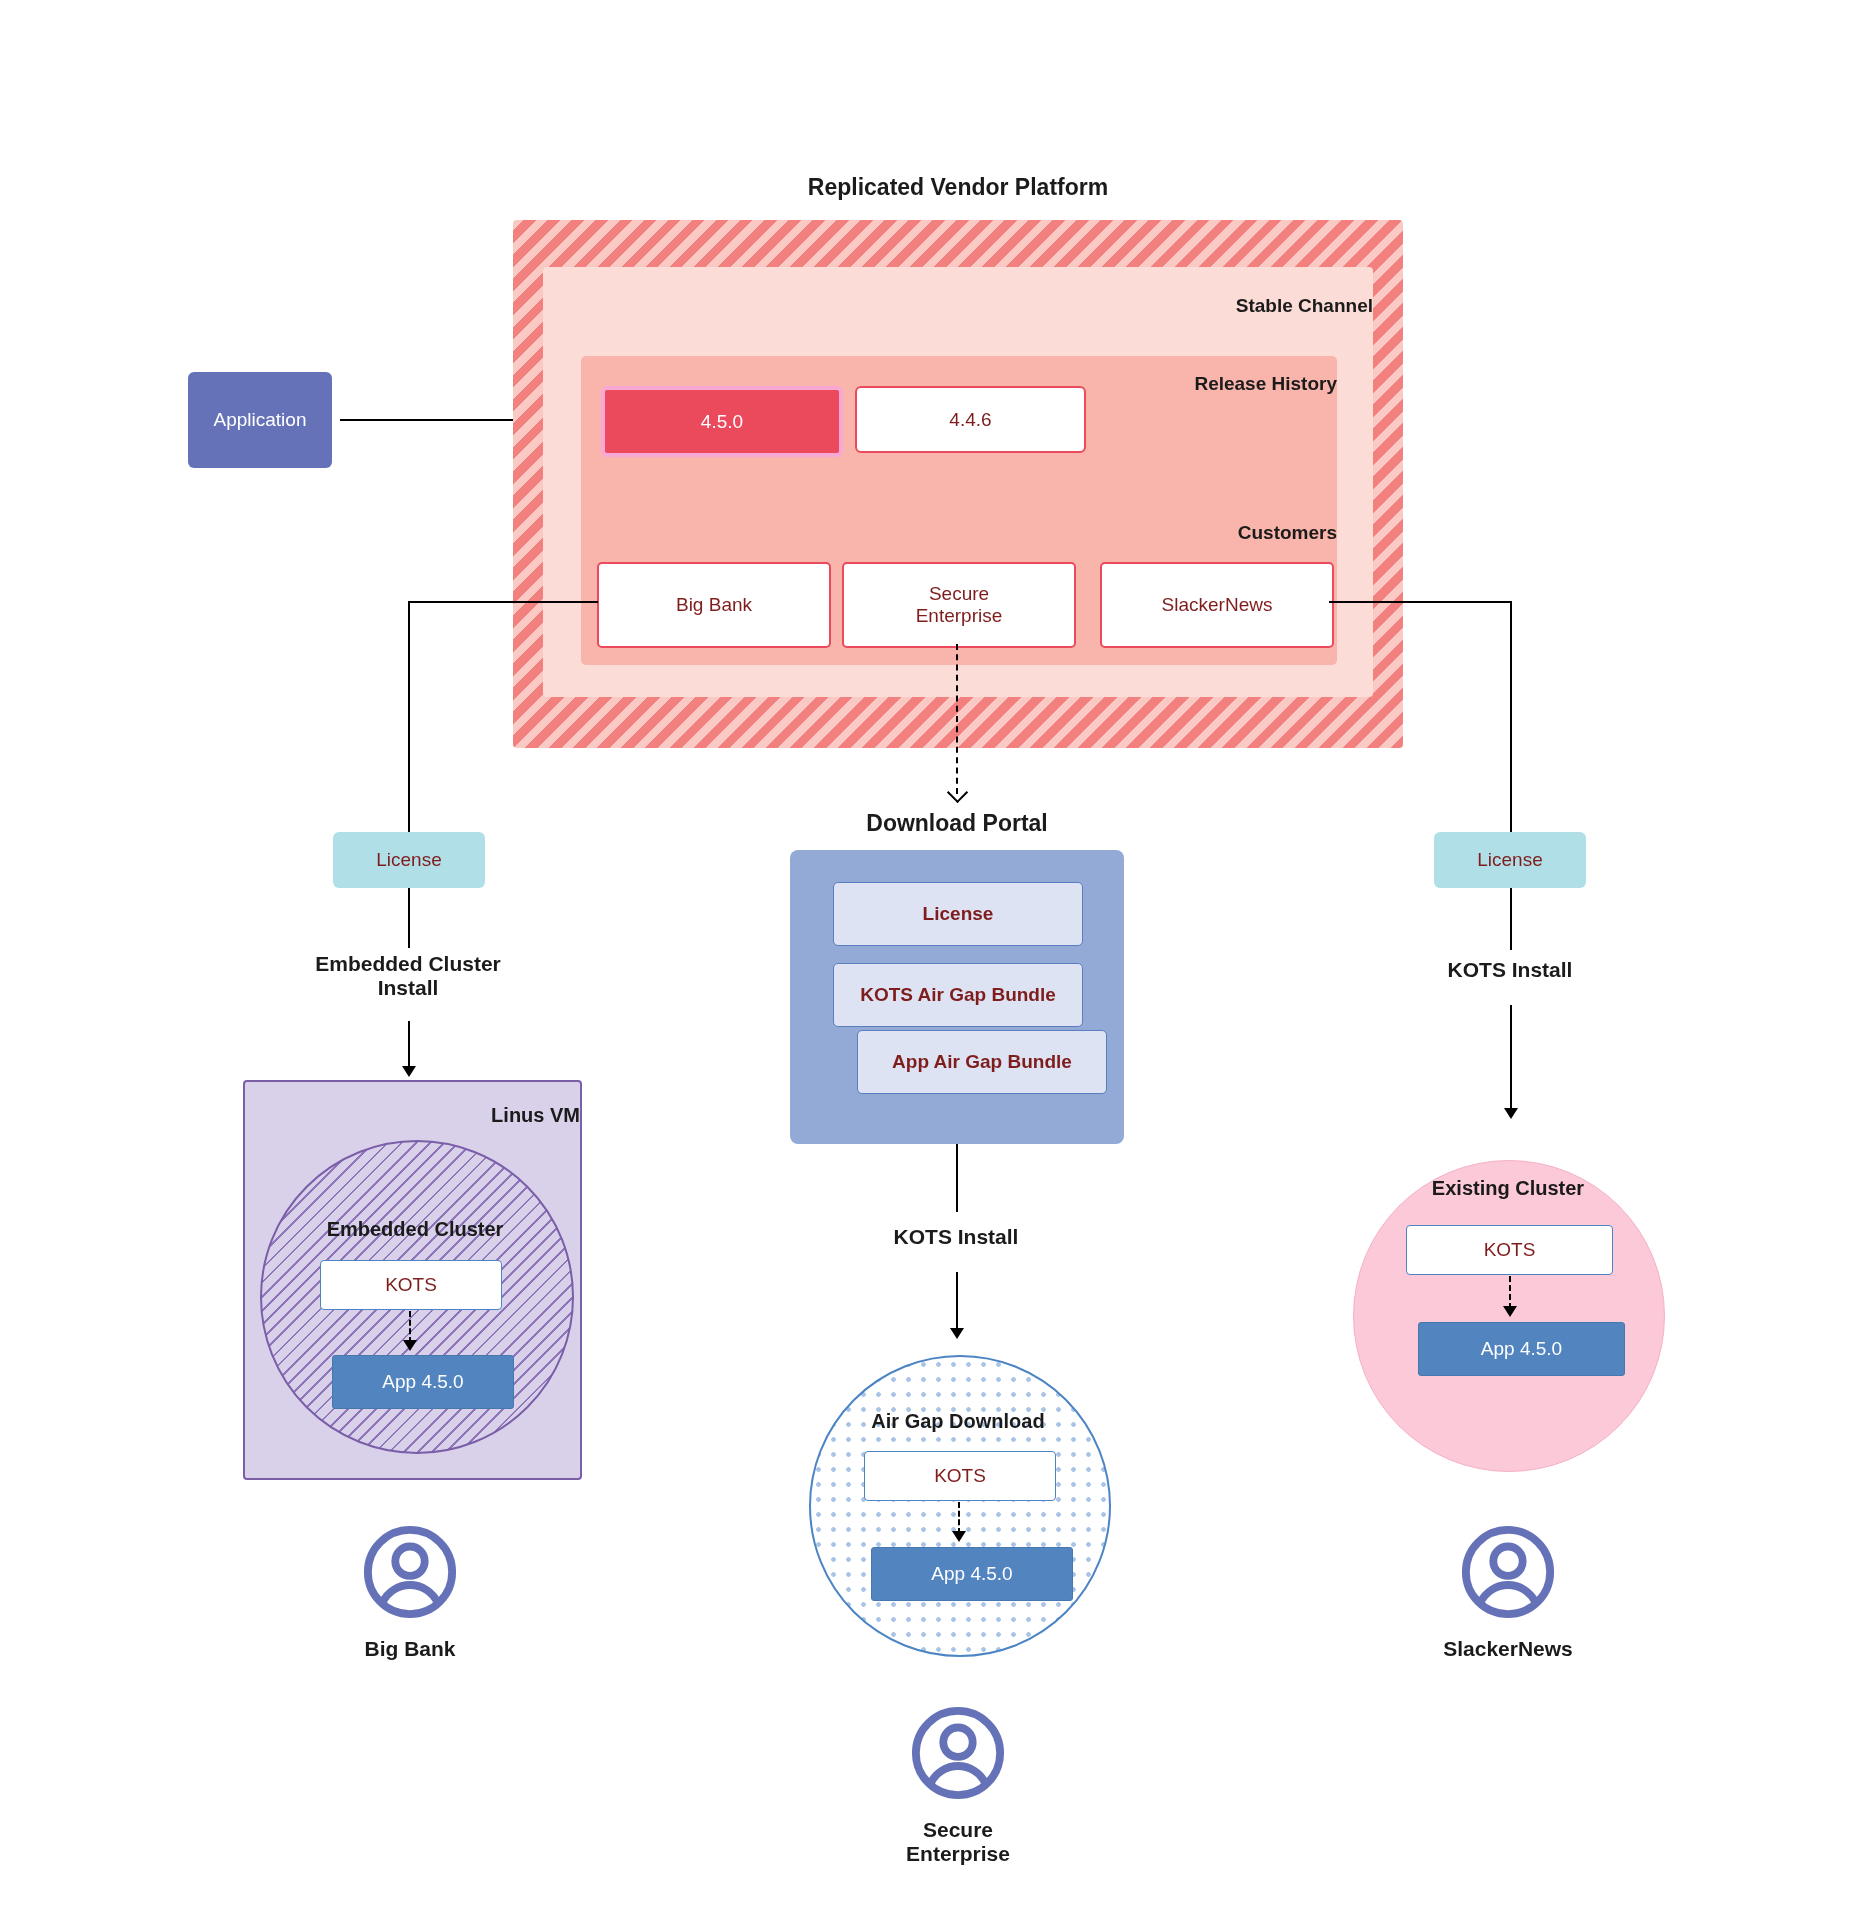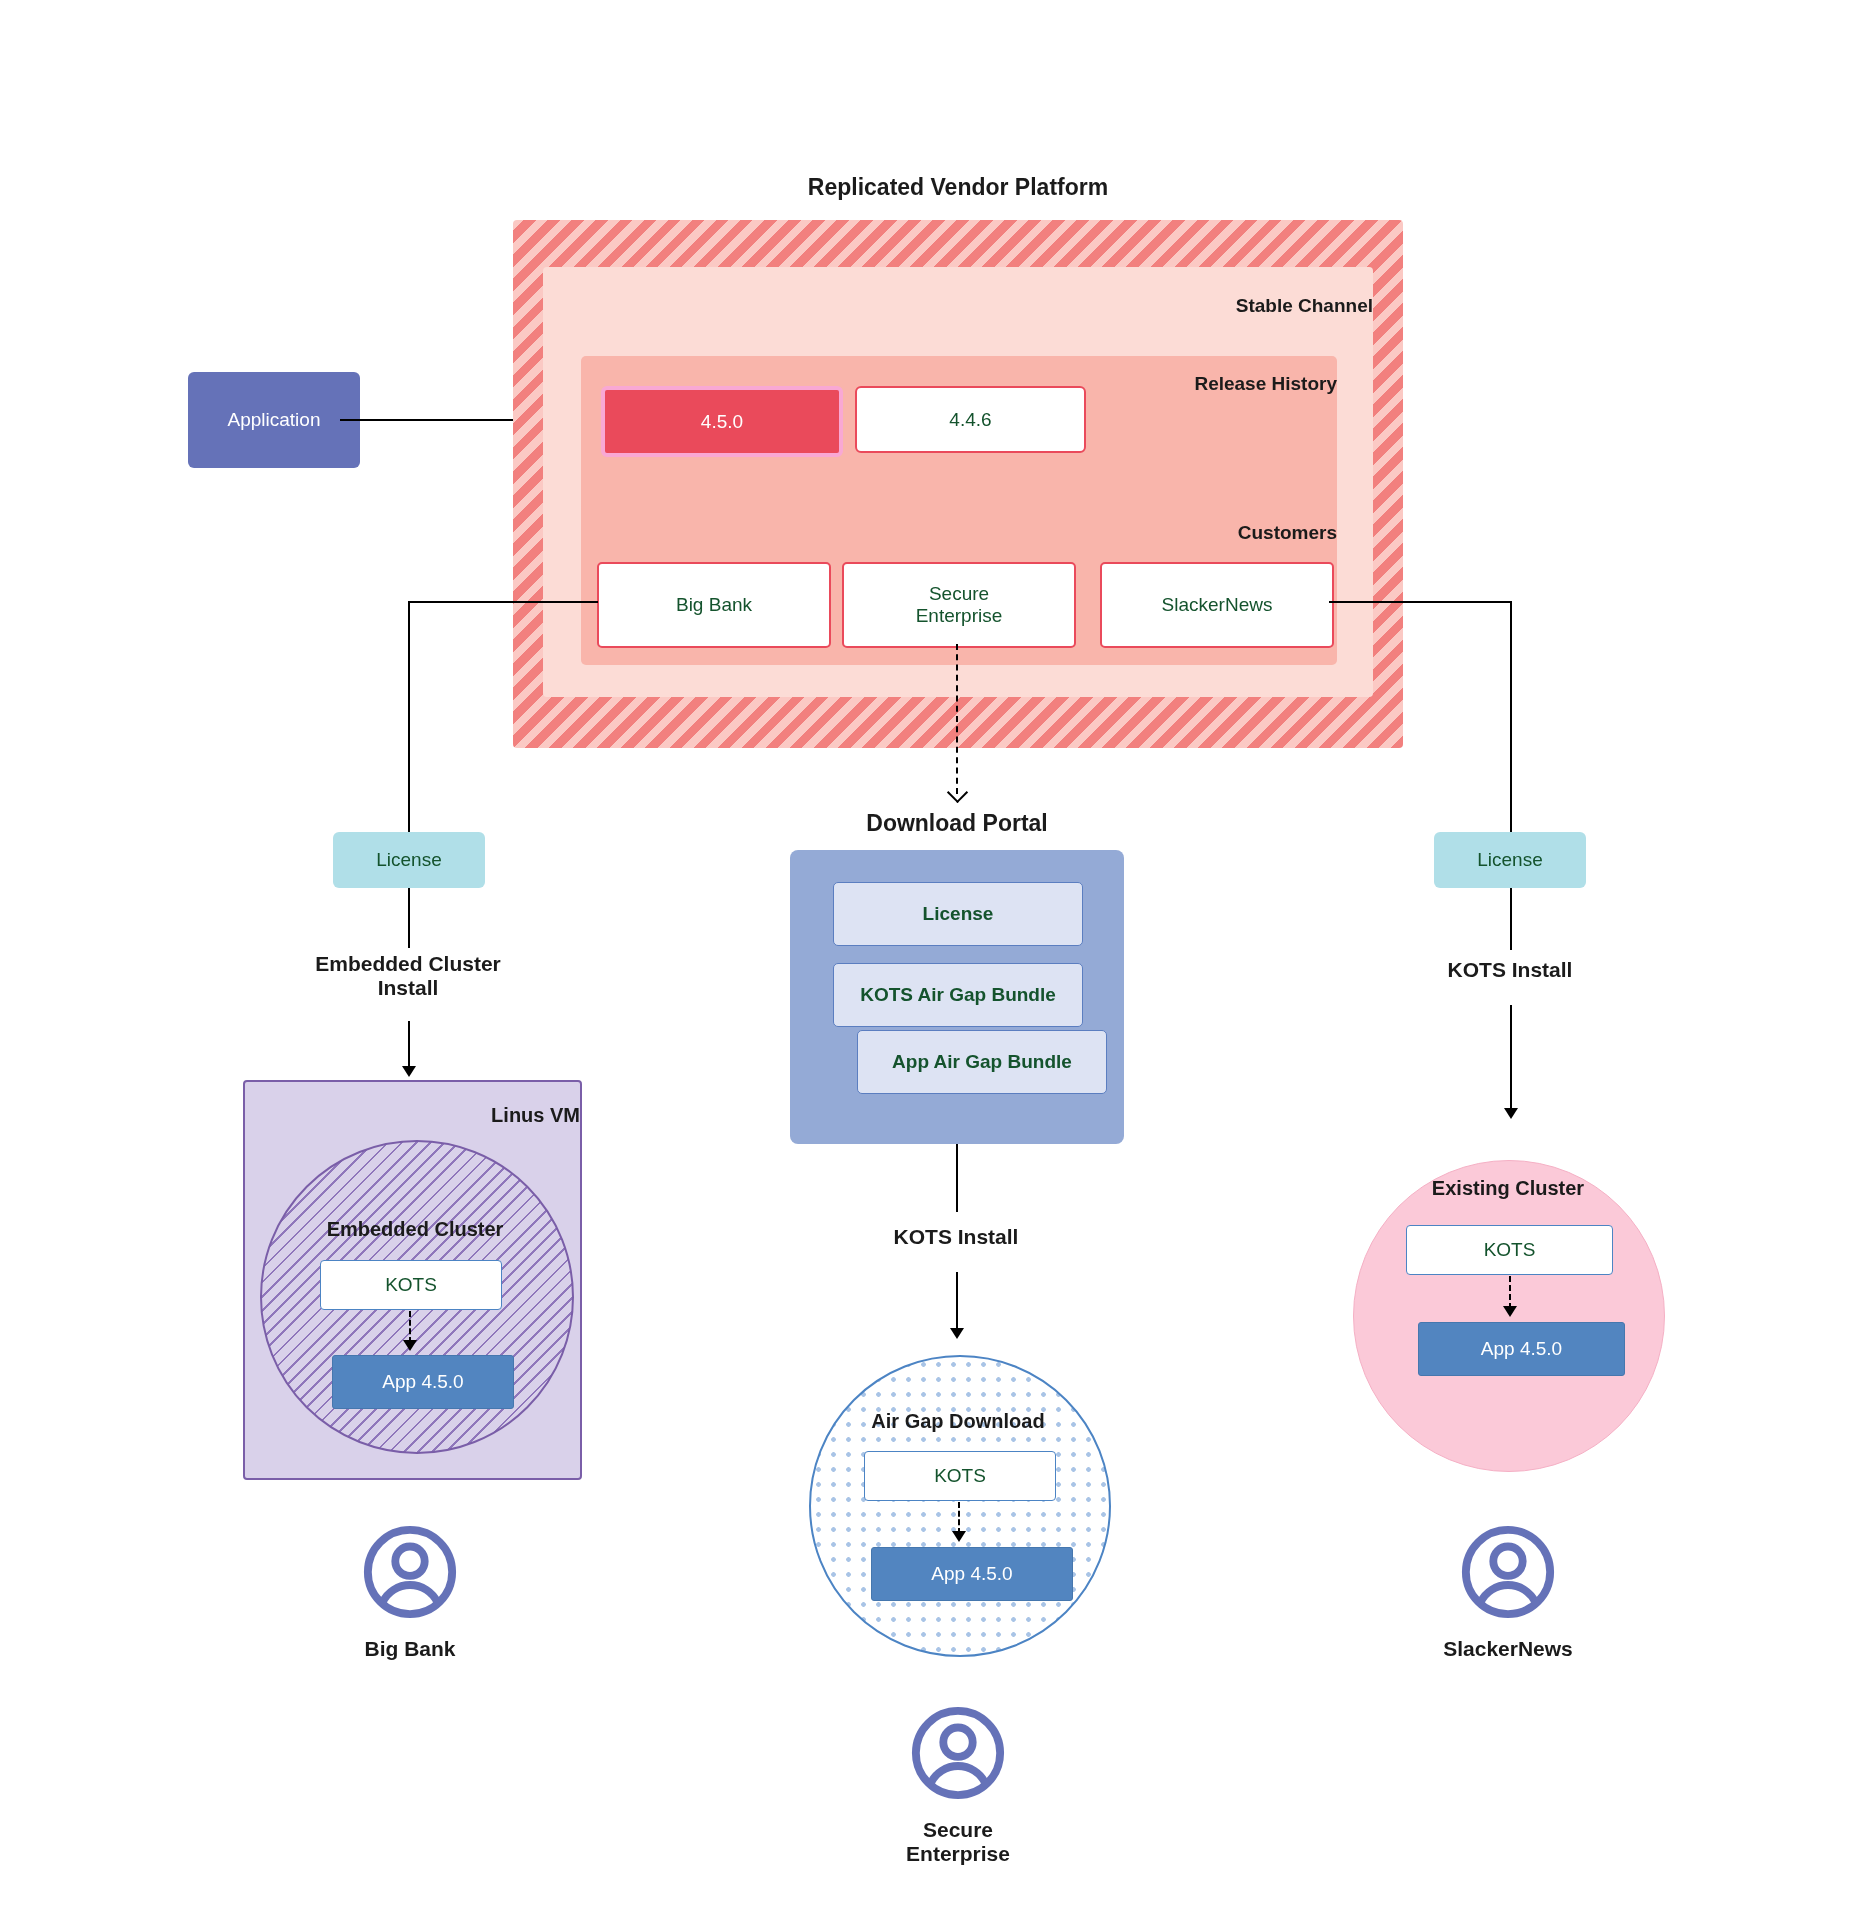--- a/index.html
+++ b/index.html
@@ -17,21 +17,21 @@
   }
   .abs{position:absolute;}
   .ctr{display:flex;align-items:center;justify-content:center;text-align:center;}
 
   
   .title-lg{font-size:23px;font-weight:700;color:#1b1b1b;}
   .title-md{font-size:19px;font-weight:600;color:#1b1b1b;}
   .lbl-bold{font-size:21px;font-weight:700;color:#1b1b1b;}
   .lbl-mid{font-size:20px;font-weight:600;color:#1b1b1b;}
   .lbl-white{font-size:19px;font-weight:400;color:#ffffff;}
-  .lbl-blk{font-size:19px;font-weight:400;color:#14532d;text-align:right;}
+  .lbl-blk{font-size:19px;font-weight:400;color:#7f1d1d;text-align:right;}
 
   
   #platform-outer{
     left:513px;top:220px;width:890px;height:528px;
     border-radius:4px;
     background:
       repeating-linear-gradient(
         -45deg,
         #f2807e 0px, #f2807e 9px,
         #fbc9c4 9px, #fbc9c4 17px
@@ -59,21 +59,21 @@
   }
   .rel-box.old{
     background:#ffffff;border:2px solid #ea4a5b;
   }
   .cust-box{
     height:82px;background:#ffffff;border:2px solid #ea4a5b;border-radius:5px;
   }
 
   
   #application-box{
-    left:188px;top:372px;width:172px;height:96px;
+    left:188px;top:372px;width:144px;height:96px;
     background:#6572b8;border-radius:6px;
   }
 
   
   .license-chip{
     width:152px;height:56px;background:#b0dfe8;border-radius:6px;
   }
 
   
   #portal-box{

